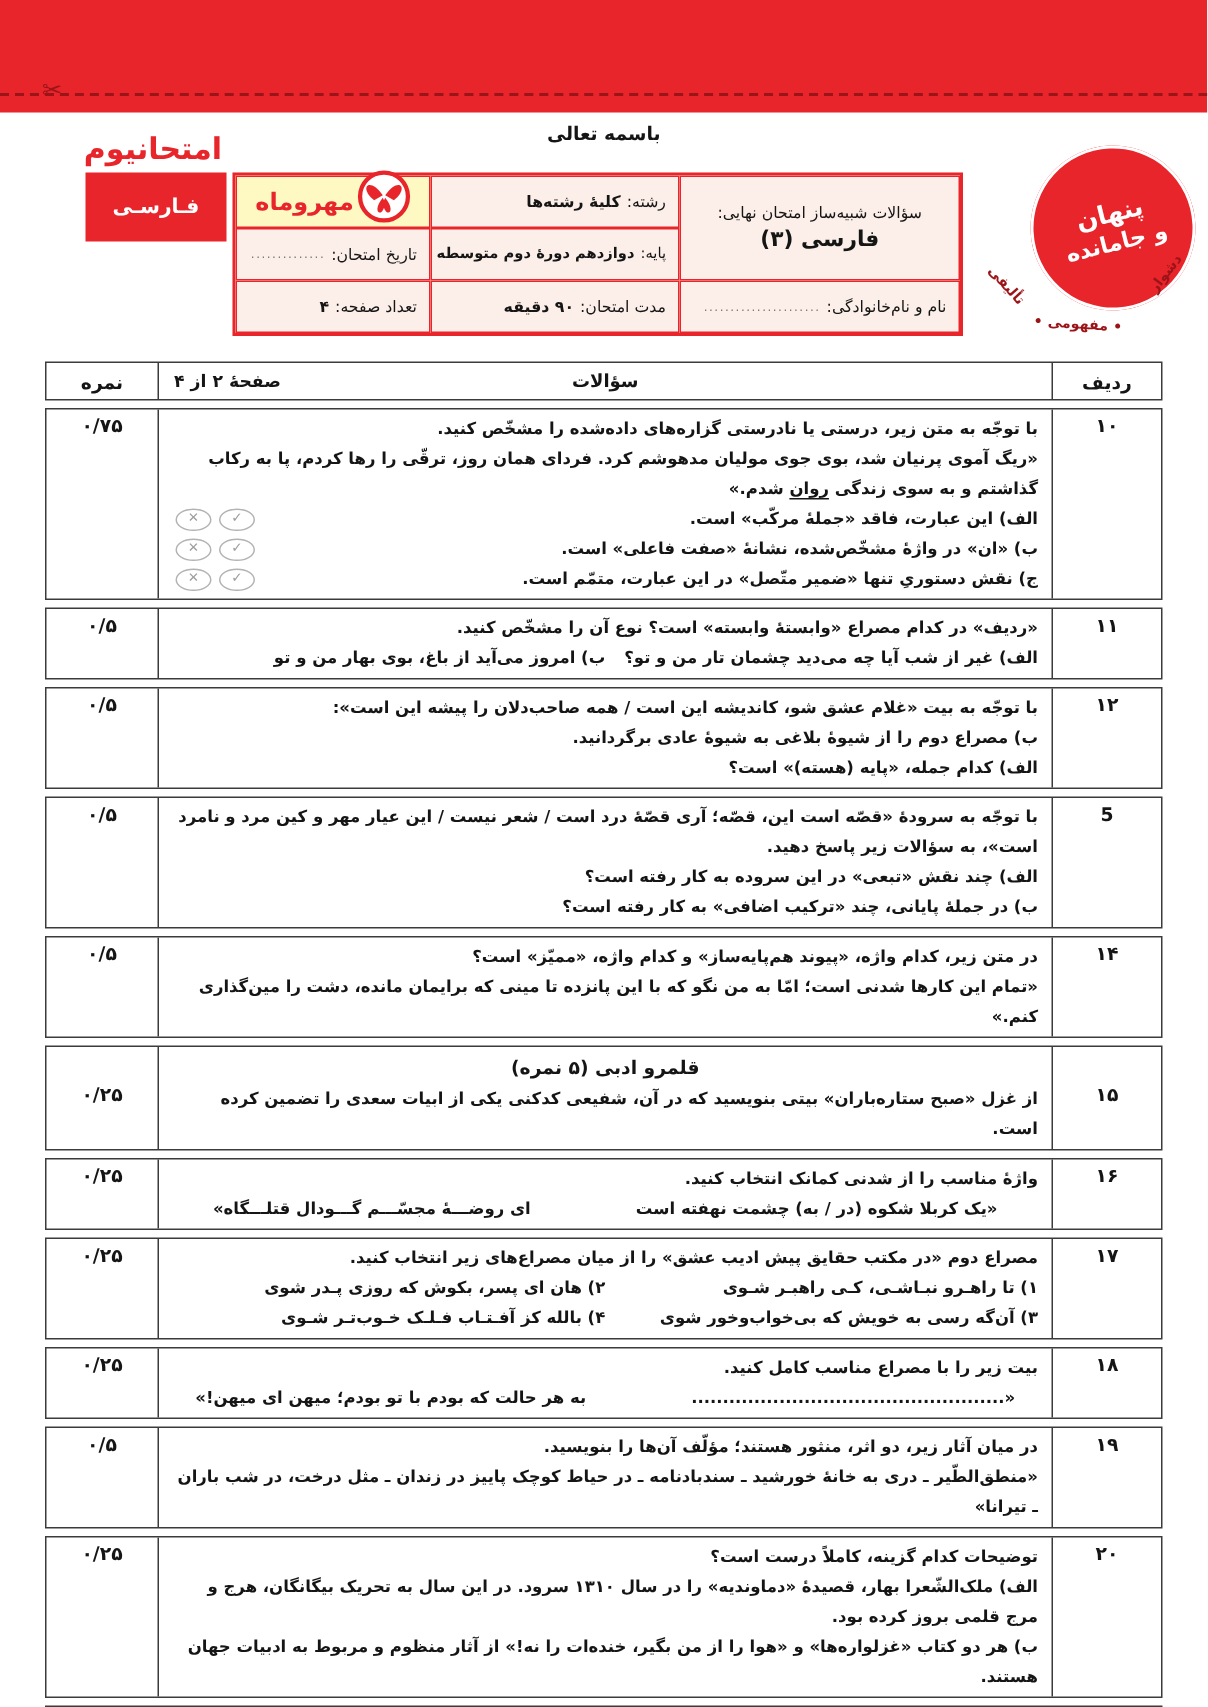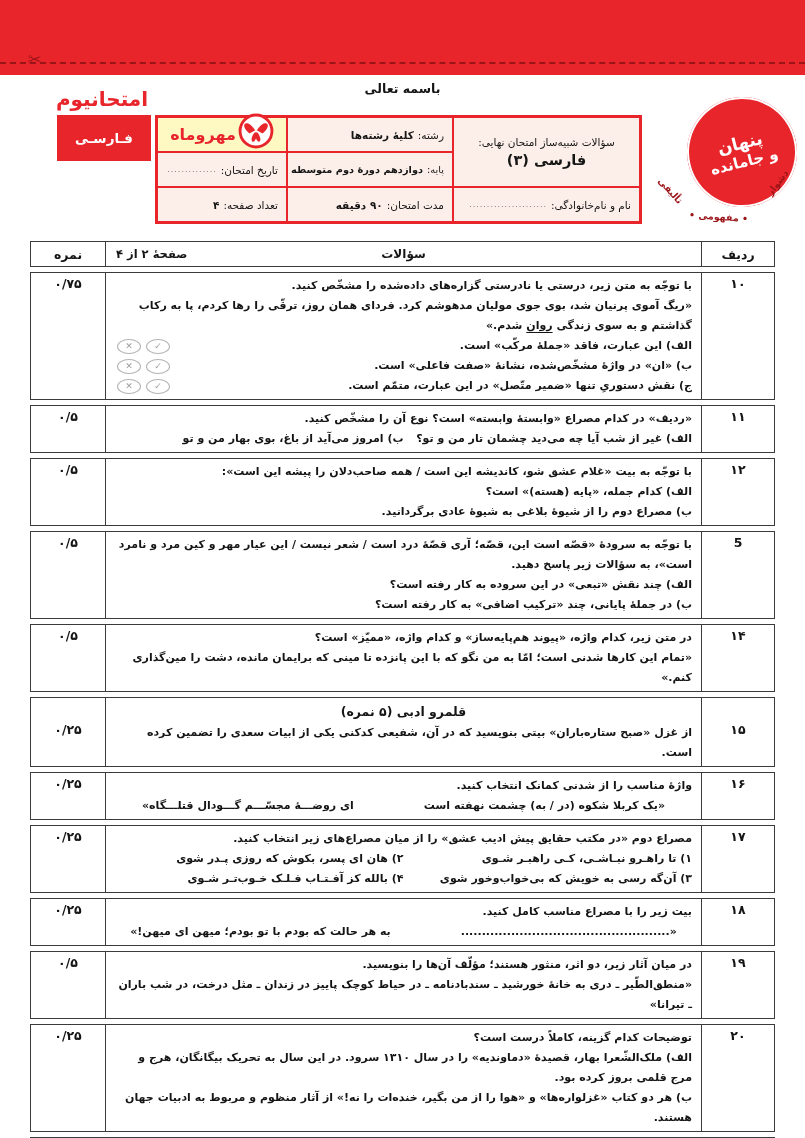--- a/index.html
+++ b/index.html
@@ -201,22 +201,22 @@
               <span class="col">الف) غیر از شب آیا چه می‌دید چشمان تار من و تو؟</span>
               <span class="col">ب) امروز می‌آید از باغ، بوی بهار من و تو</span>
             </div>
           </div>
           <div class="cell score">۰/۵</div>
         </div>
         <div class="qrow">
           <div class="cell num">۱۲</div>
           <div class="cell content">
             <div class="qline"><span class="ltext"><span>با توجّه به بیت «غلام عشق شو، کاندیشه این است / همه صاحب‌دلان را پیشه این است»:</span></span></div>
+            <div class="qline"><span class="ltext"><span>ب) مصراع دوم را از شیوهٔ بلاغی به شیوهٔ عادی برگردانید.</span></span></div>
             <div class="qline"><span class="ltext"><span>الف) کدام جمله، «پایه (هسته)» است؟</span></span></div>
-            <div class="qline"><span class="ltext"><span>ب) مصراع دوم را از شیوهٔ بلاغی به شیوهٔ عادی برگردانید.</span></span></div>
           </div>
           <div class="cell score">۰/۵</div>
         </div>
         <div class="qrow">
           <div class="cell num">5</div>
           <div class="cell content">
             <div class="qline"><span class="ltext"><span>با توجّه به سرودهٔ «قصّه است این، قصّه؛ آری قصّهٔ درد است / شعر نیست / این عیار مهر و کین مرد و نامرد است»، به سؤالات زیر پاسخ دهید.</span></span></div>
             <div class="qline"><span class="ltext"><span>الف) چند نقش «تبعی» در این سروده به کار رفته است؟</span></span></div>
             <div class="qline"><span class="ltext"><span>ب) در جملهٔ پایانی، چند «ترکیب اضافی» به کار رفته است؟</span></span></div>
           </div>

